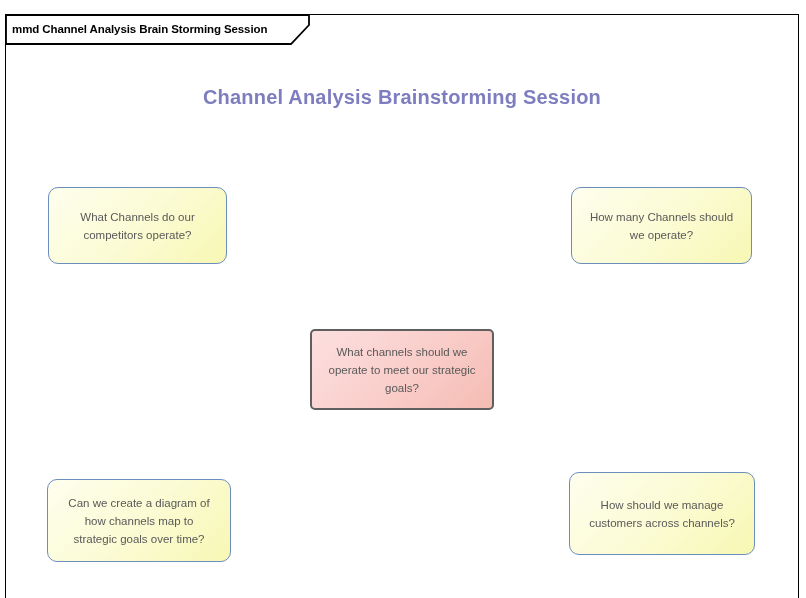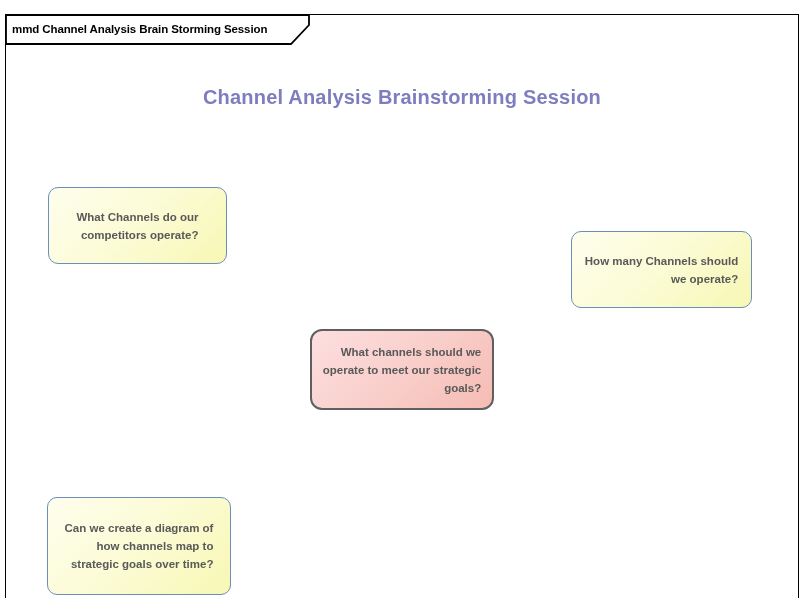--- a/index.html
+++ b/index.html
@@ -62,42 +62,41 @@
     top: 0;
     width: 806px;
     height: 598px;
   }
   .topic-node {
     position: absolute;
     box-sizing: border-box;
     display: flex;
     align-items: center;
     justify-content: center;
-    text-align: right;
+    text-align: center;
     white-space: pre-line;
     font-size: 11.5px;
     line-height: 18px;
     color: #595959;
     border-radius: 10px;
     padding: 2px 6px;
-    font-weight: bold;
   }
   .topic-yellow {
     background: linear-gradient(135deg, #fefeee 0%, #fbfbd2 55%, #f7f7b4 100%);
     border: 1.5px solid #6c8ebc;
   }
   .topic-central {
     background: linear-gradient(135deg, #fcdfdf 0%, #f9cdc9 55%, #f5bcb3 100%);
     border: 2.5px solid #5f5f5f;
-    border-radius: 12px;
+    border-radius: 5px;
   }
   #node-top-left     { left: 48px;  top: 187px; width: 179px; height: 77px; }
-  #node-top-right    { left: 571px; top: 187px; width: 181px; height: 77px; margin-top: 44px; }
+  #node-top-right    { left: 571px; top: 187px; width: 181px; height: 77px; }
   #node-central      { left: 310px; top: 329px; width: 184px; height: 81px; }
-  #node-bottom-left  { left: 47px;  top: 497px; width: 184px; height: 98px; }
+  #node-bottom-left  { left: 47px;  top: 479px; width: 184px; height: 83px; }
   #node-bottom-right { left: 569px; top: 472px; width: 186px; height: 83px; }
 </style>
 </head>
 <body>
 
 <div id="stage">
 
   <svg id="connector-layer" viewBox="0 0 806 598" xmlns="http://www.w3.org/2000/svg">
     <line x1="227" y1="263" x2="314" y2="332" stroke="#6b6b6b" stroke-width="1.4"></line>
     <line x1="573" y1="263" x2="490" y2="332" stroke="#6b6b6b" stroke-width="1.4"></line>
@@ -125,20 +124,24 @@
     <span>How many Channels should
 we operate?</span>
   </div>
 
   <div id="node-bottom-left" class="topic-node topic-yellow">
     <span>Can we create a diagram of
 how channels map to
 strategic goals over time?</span>
   </div>
 
+  <div id="node-bottom-right" class="topic-node topic-yellow">
+    <span>How should we manage
+customers across channels?</span>
+  </div>
 
   <div id="node-central" class="topic-node topic-central">
     <span>What channels should we
 operate to meet our strategic
 goals?</span>
   </div>
 
 </div>
 
 </body></html>

